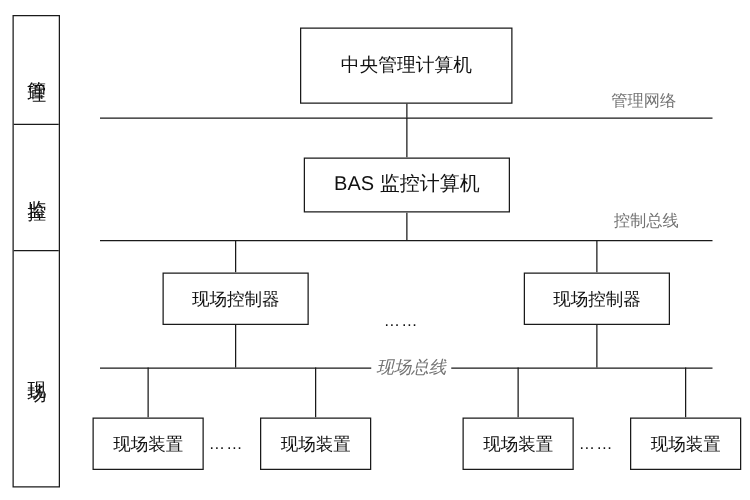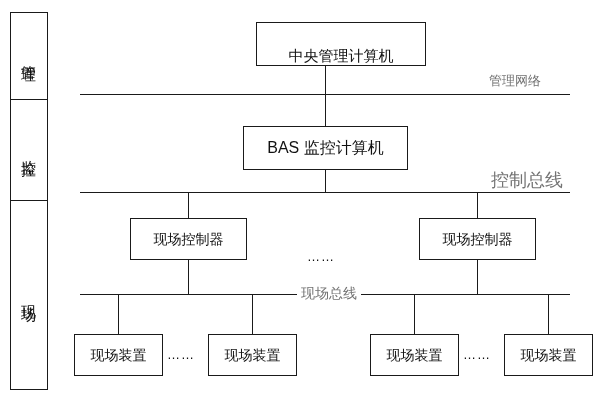--- a/index.html
+++ b/index.html
@@ -103,41 +103,41 @@
     <div class="stage-sep" style="top:86px;"></div>
     <div class="stage-cell" style="top:87px; height:100px;">
       <span class="vtext" style="font-size:15px;">监控</span>
     </div>
     <div class="stage-sep" style="top:187px;"></div>
     <div class="stage-cell" style="top:188px; height:188px;">
       <span class="vtext" style="font-size:15px;">现场</span>
     </div>
   </div>
 
-  <div class="box" style="left:256px; top:22px; width:170px; height:44px; font-size:15px;align-items:flex-end;">
+  <div class="box" style="left:240px; top:22px; width:170px; height:61px; font-size:15px;">
     <span>中央管理计算机</span>
   </div>
 
   <div class="line vline" style="left:325px; top:66px; height:28px;"></div>
 
   <div class="line hline" style="left:80px; top:94px; width:490px;"></div>
   <div class="bus-label" style="left:485px; top:72px; font-size:13px;">
     <span>管理网络</span>
   </div>
 
   <div class="line vline" style="left:325px; top:94px; height:32px;"></div>
 
   <div class="box" style="left:243px; top:126px; width:165px; height:44px; font-size:16px;">
     <span>BAS 监控计算机</span>
   </div>
 
   <div class="line vline" style="left:325px; top:170px; height:22px;"></div>
 
   <div class="line hline" style="left:80px; top:192px; width:490px;"></div>
-  <div class="bus-label" style="left:487px; top:168px; font-size:18px;">
+  <div class="bus-label" style="left:487px; top:168px; font-size:13px;">
     <span>控制总线</span>
   </div>
 
   <div class="line vline" style="left:188px; top:192px; height:26px;"></div>
   <div class="line vline" style="left:477px; top:192px; height:26px;"></div>
 
   <div class="box" style="left:130px; top:218px; width:117px; height:42px; font-size:14px;">
     <span>现场控制器</span>
   </div>
   <div class="box" style="left:419px; top:218px; width:117px; height:42px; font-size:14px;">
@@ -145,21 +145,21 @@
   </div>
 
   <div class="dots" style="left:307px; top:249px; font-size:13px;">
     <span>……</span>
   </div>
 
   <div class="line vline" style="left:188px; top:260px; height:34px;"></div>
   <div class="line vline" style="left:477px; top:260px; height:34px;"></div>
 
   <div class="line hline" style="left:80px; top:294px; width:490px;"></div>
-  <div class="bus-label" style="left:297px; top:285px; font-size:14px;">
+  <div class="bus-label" style="left:297px; top:285px; font-size:14px;font-style:italic;">
     <span>现场总线</span>
   </div>
 
   <div class="line vline" style="left:118px; top:294px; height:40px;"></div>
   <div class="line vline" style="left:252px; top:294px; height:40px;"></div>
   <div class="line vline" style="left:414px; top:294px; height:40px;"></div>
   <div class="line vline" style="left:548px; top:294px; height:40px;"></div>
 
   <div class="box" style="left:74px; top:334px; width:89px; height:42px; font-size:14px;">
     <span>现场装置</span>

